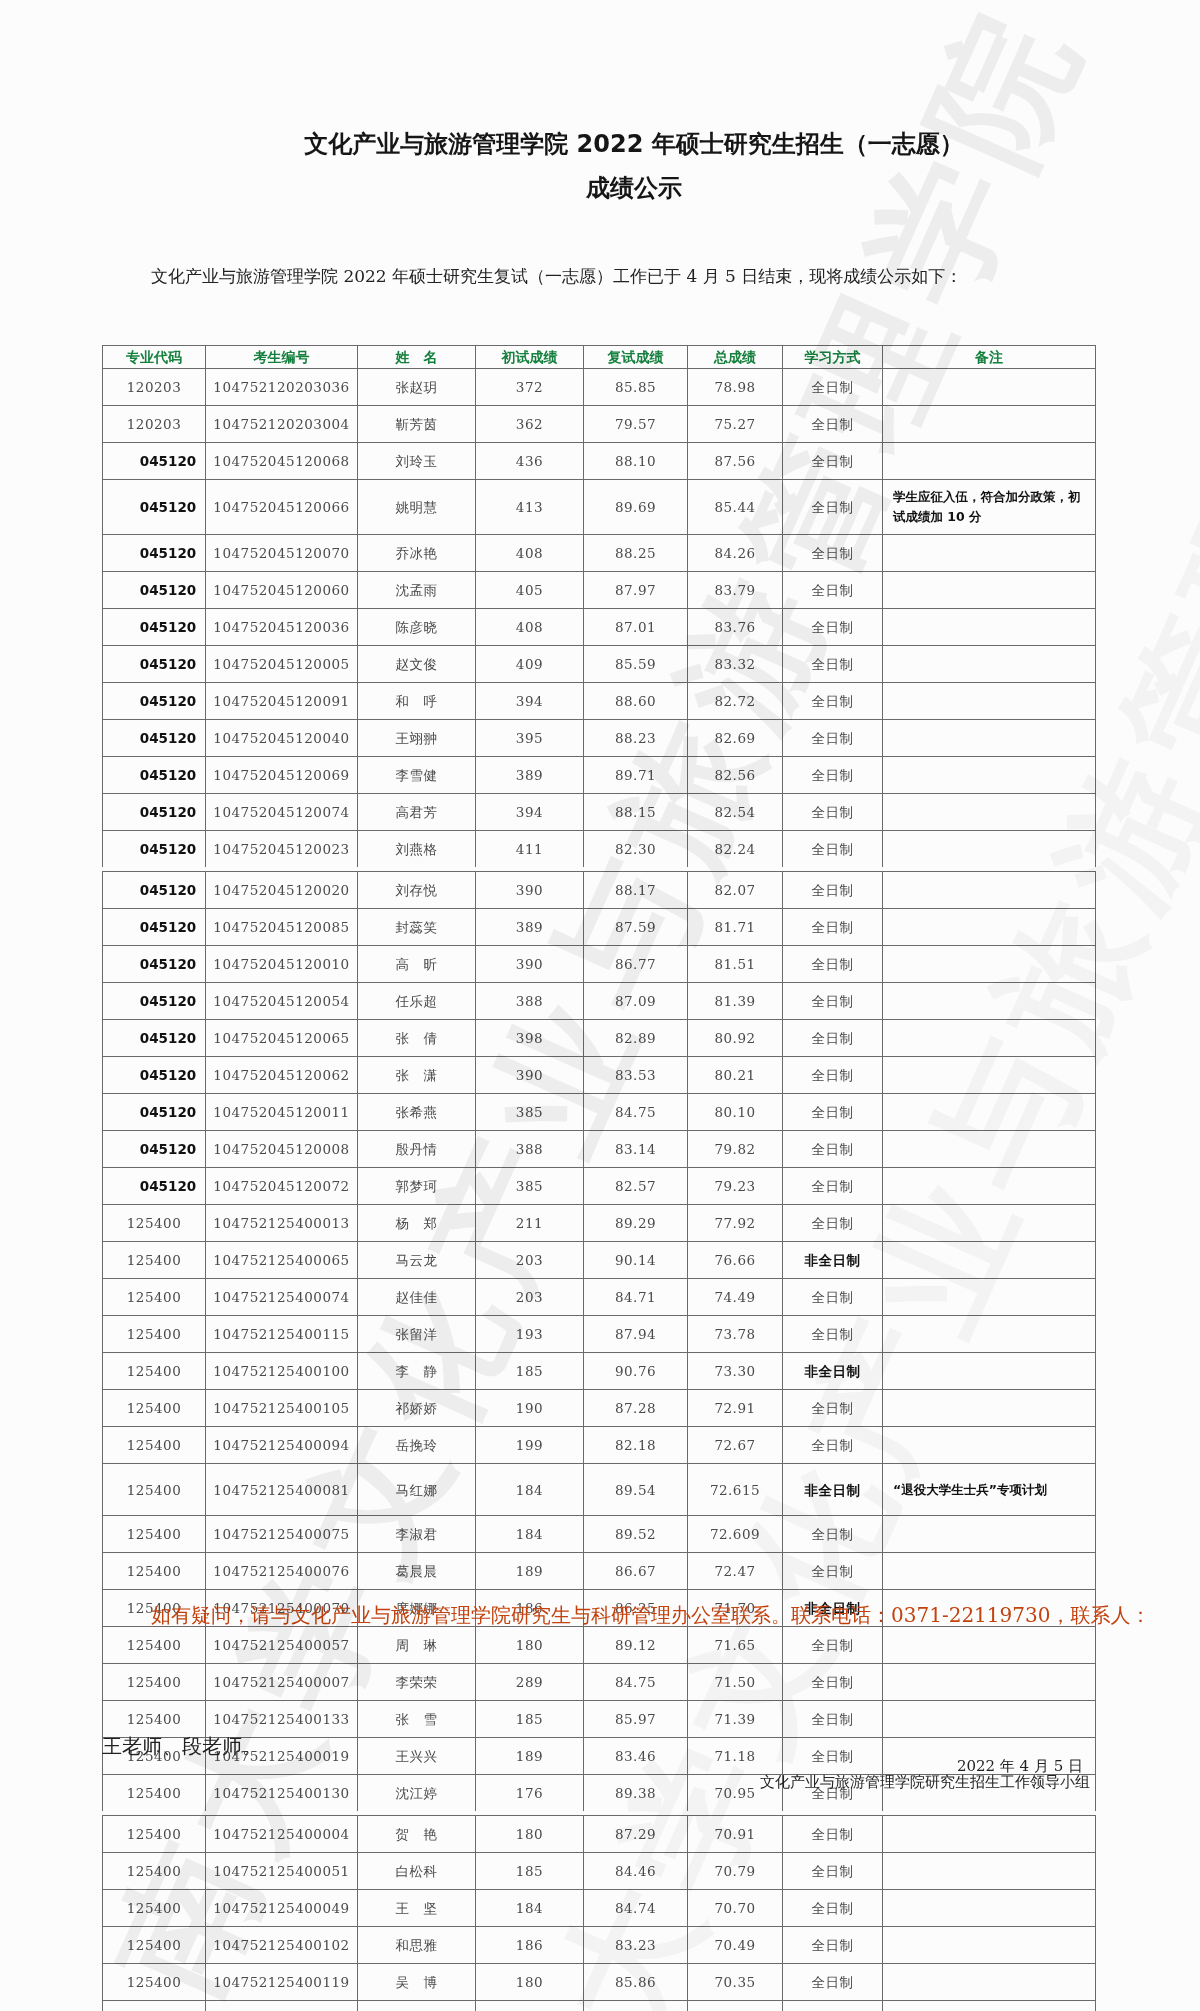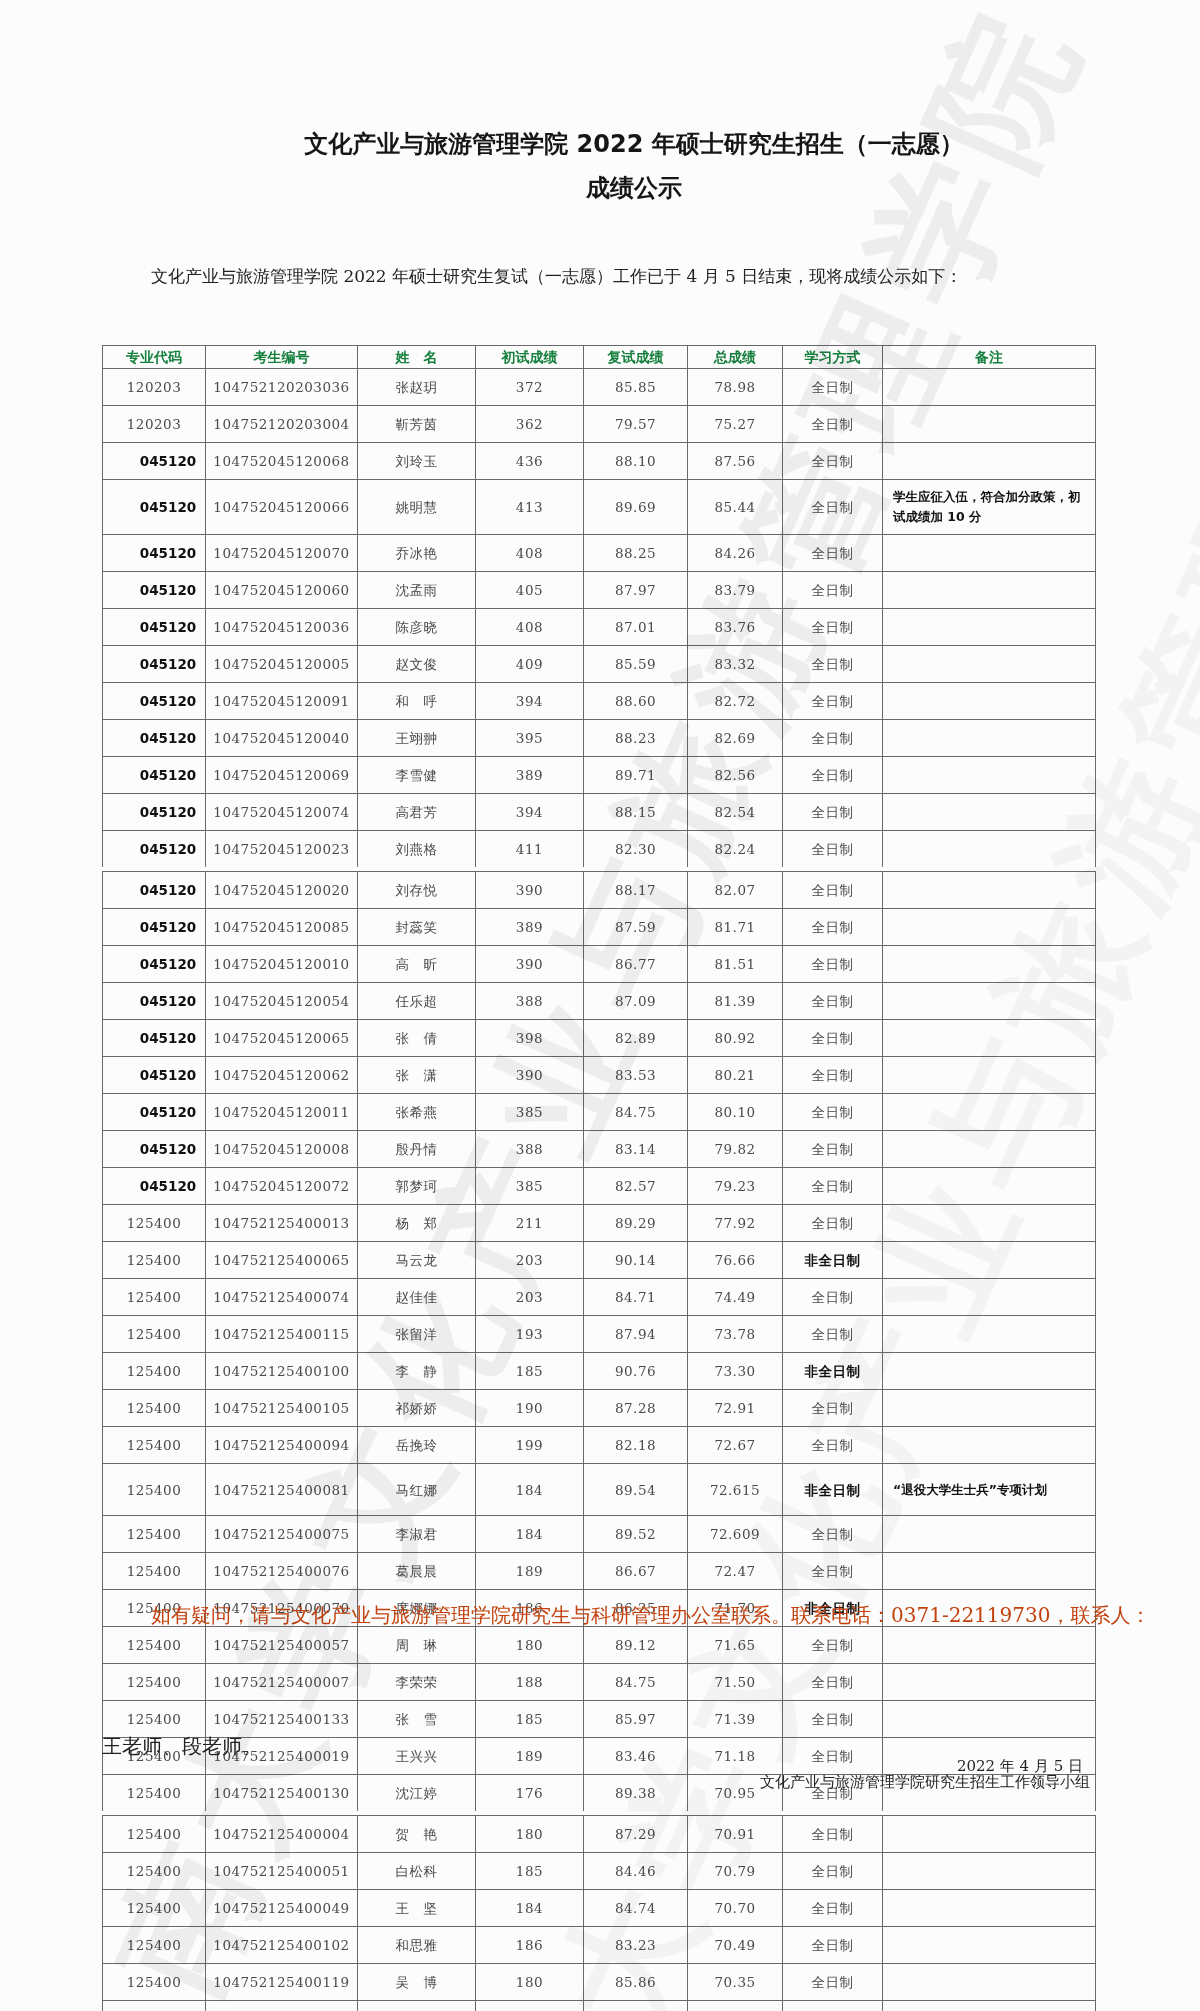--- a/index.html
+++ b/index.html
@@ -494,21 +494,21 @@
           <td>89.12</td>
           <td>71.65</td>
           <td class="mode" data-val="全日制">全日制</td>
           <td class="remark"></td>
         </tr>
 
         <tr>
           <td class="code" data-val="125400">125400</td>
           <td>104752125400007</td>
           <td>李荣荣</td>
-          <td>188</td>
+          <td>289</td>
           <td>84.75</td>
           <td>71.50</td>
           <td class="mode" data-val="全日制">全日制</td>
           <td class="remark"></td>
         </tr>
 
         <tr>
           <td class="code" data-val="125400">125400</td>
           <td>104752125400133</td>
           <td>张　雪</td>

